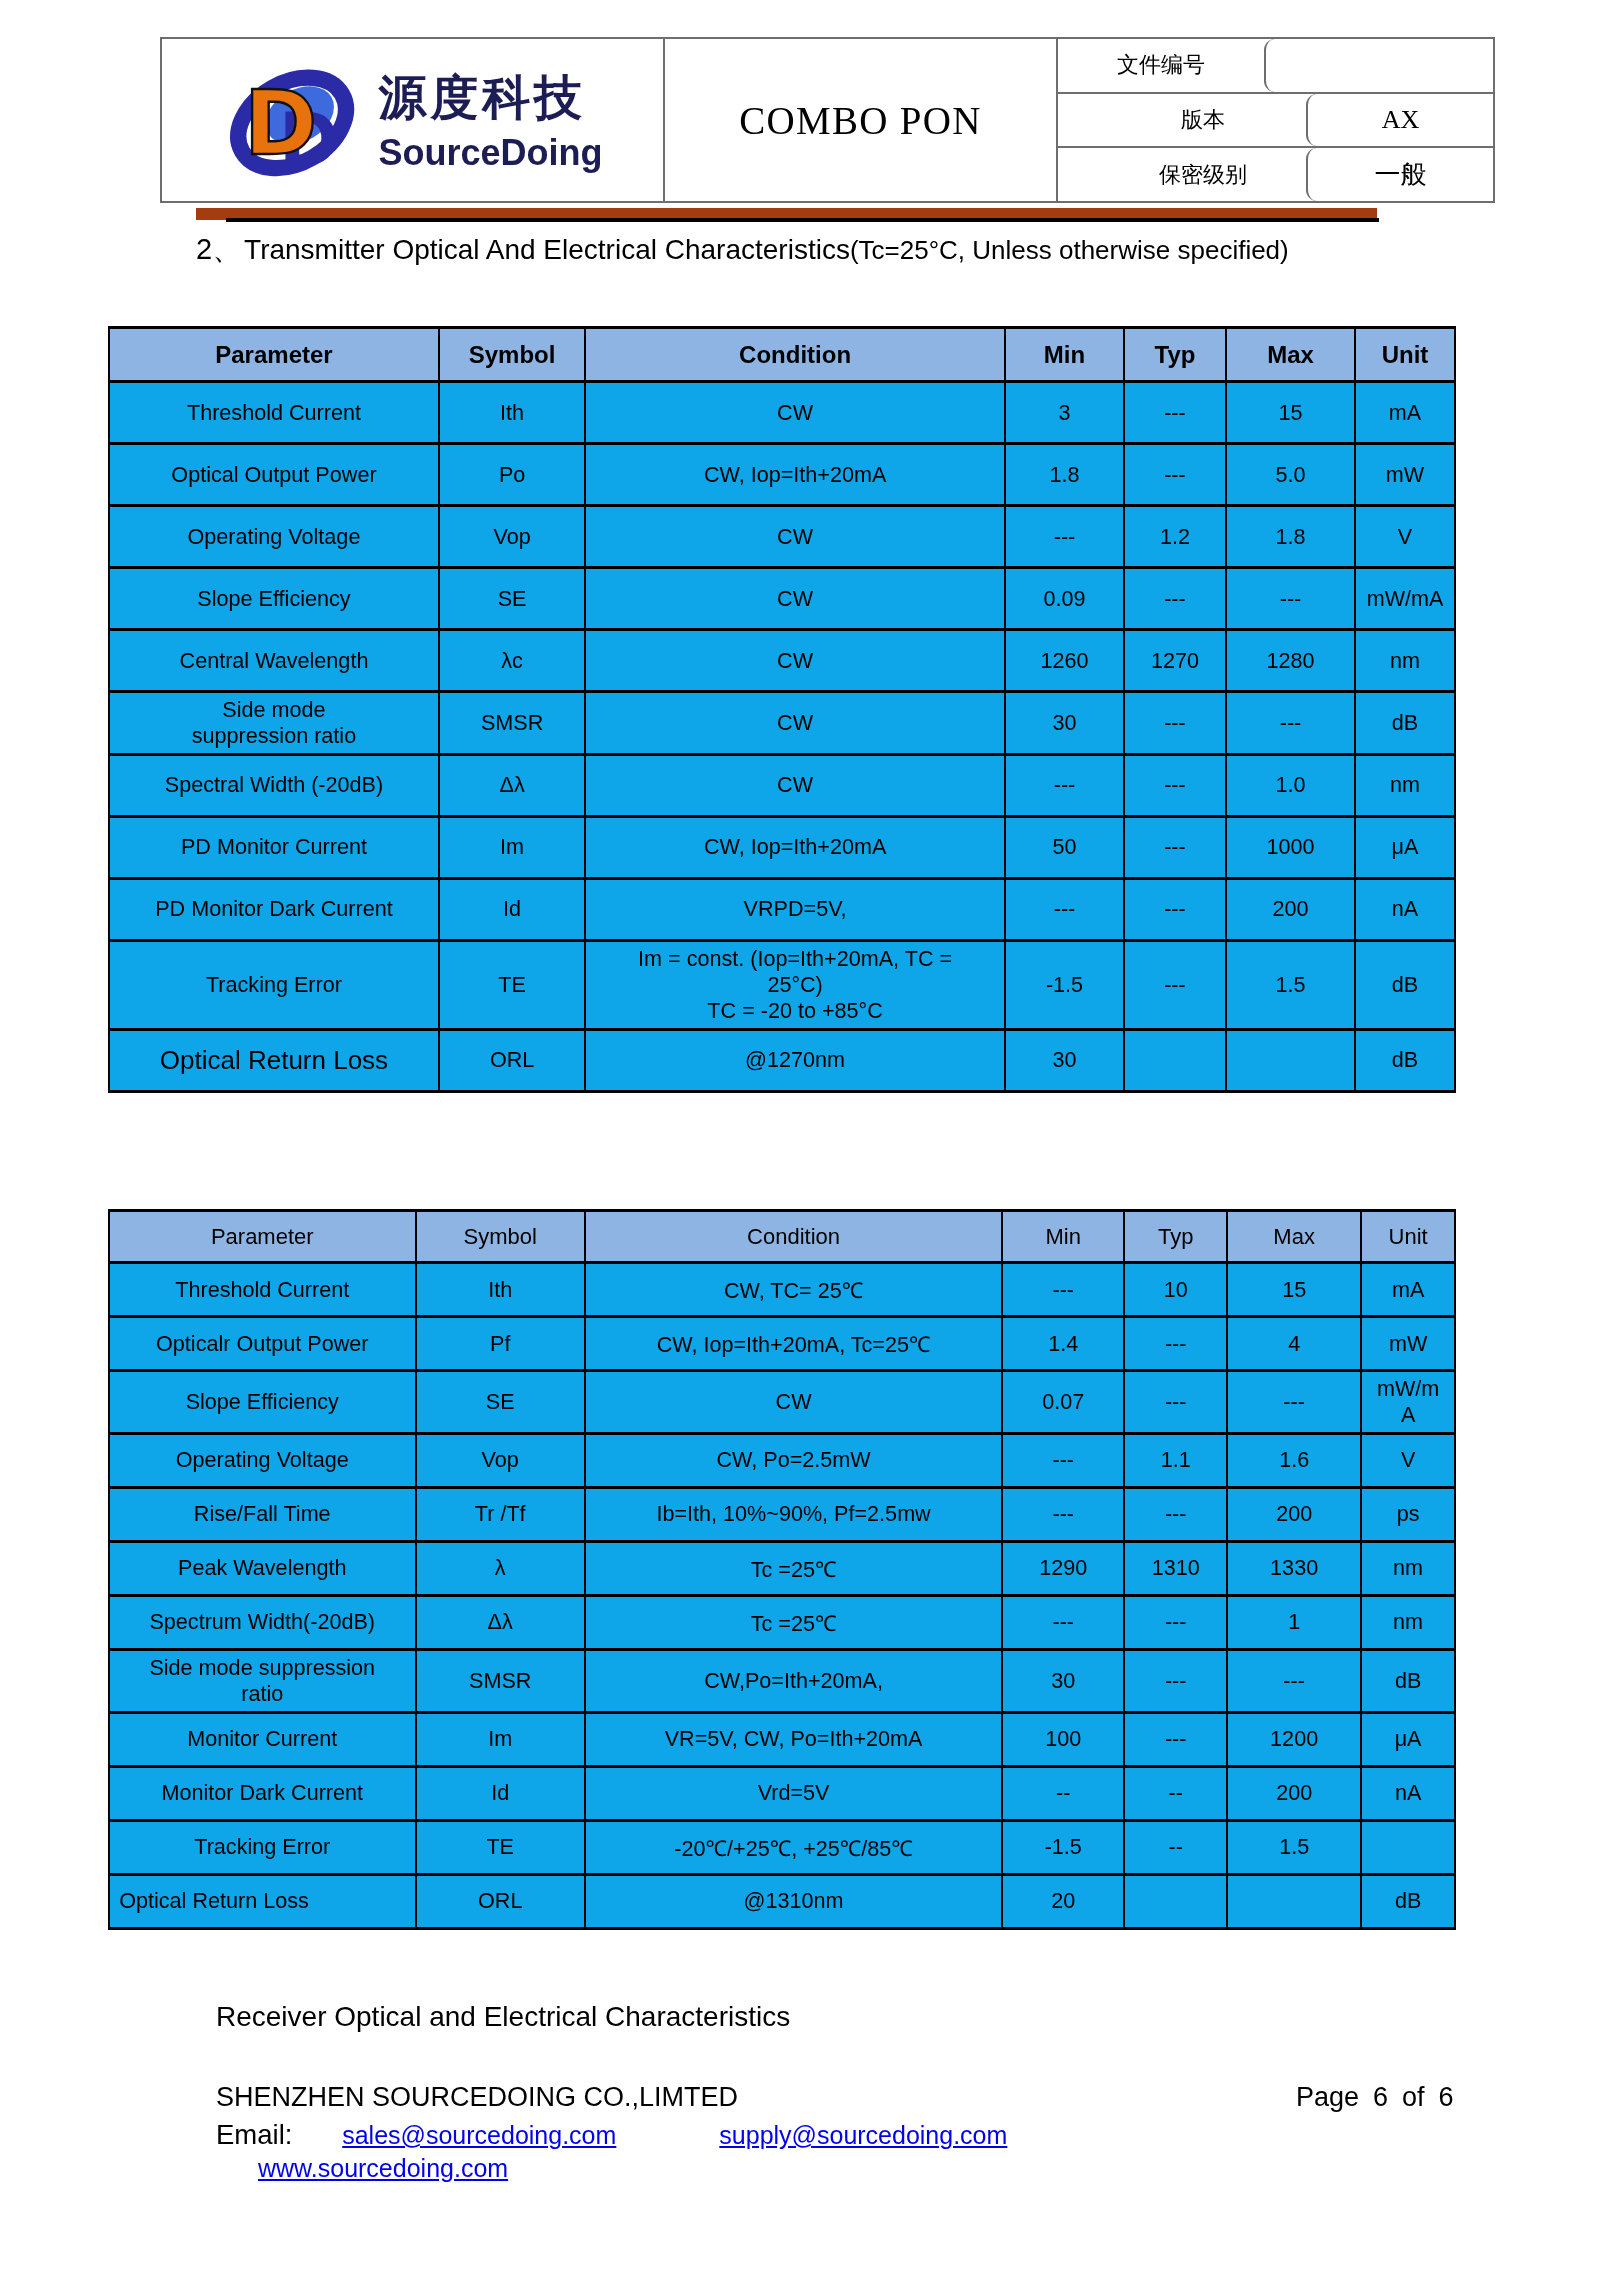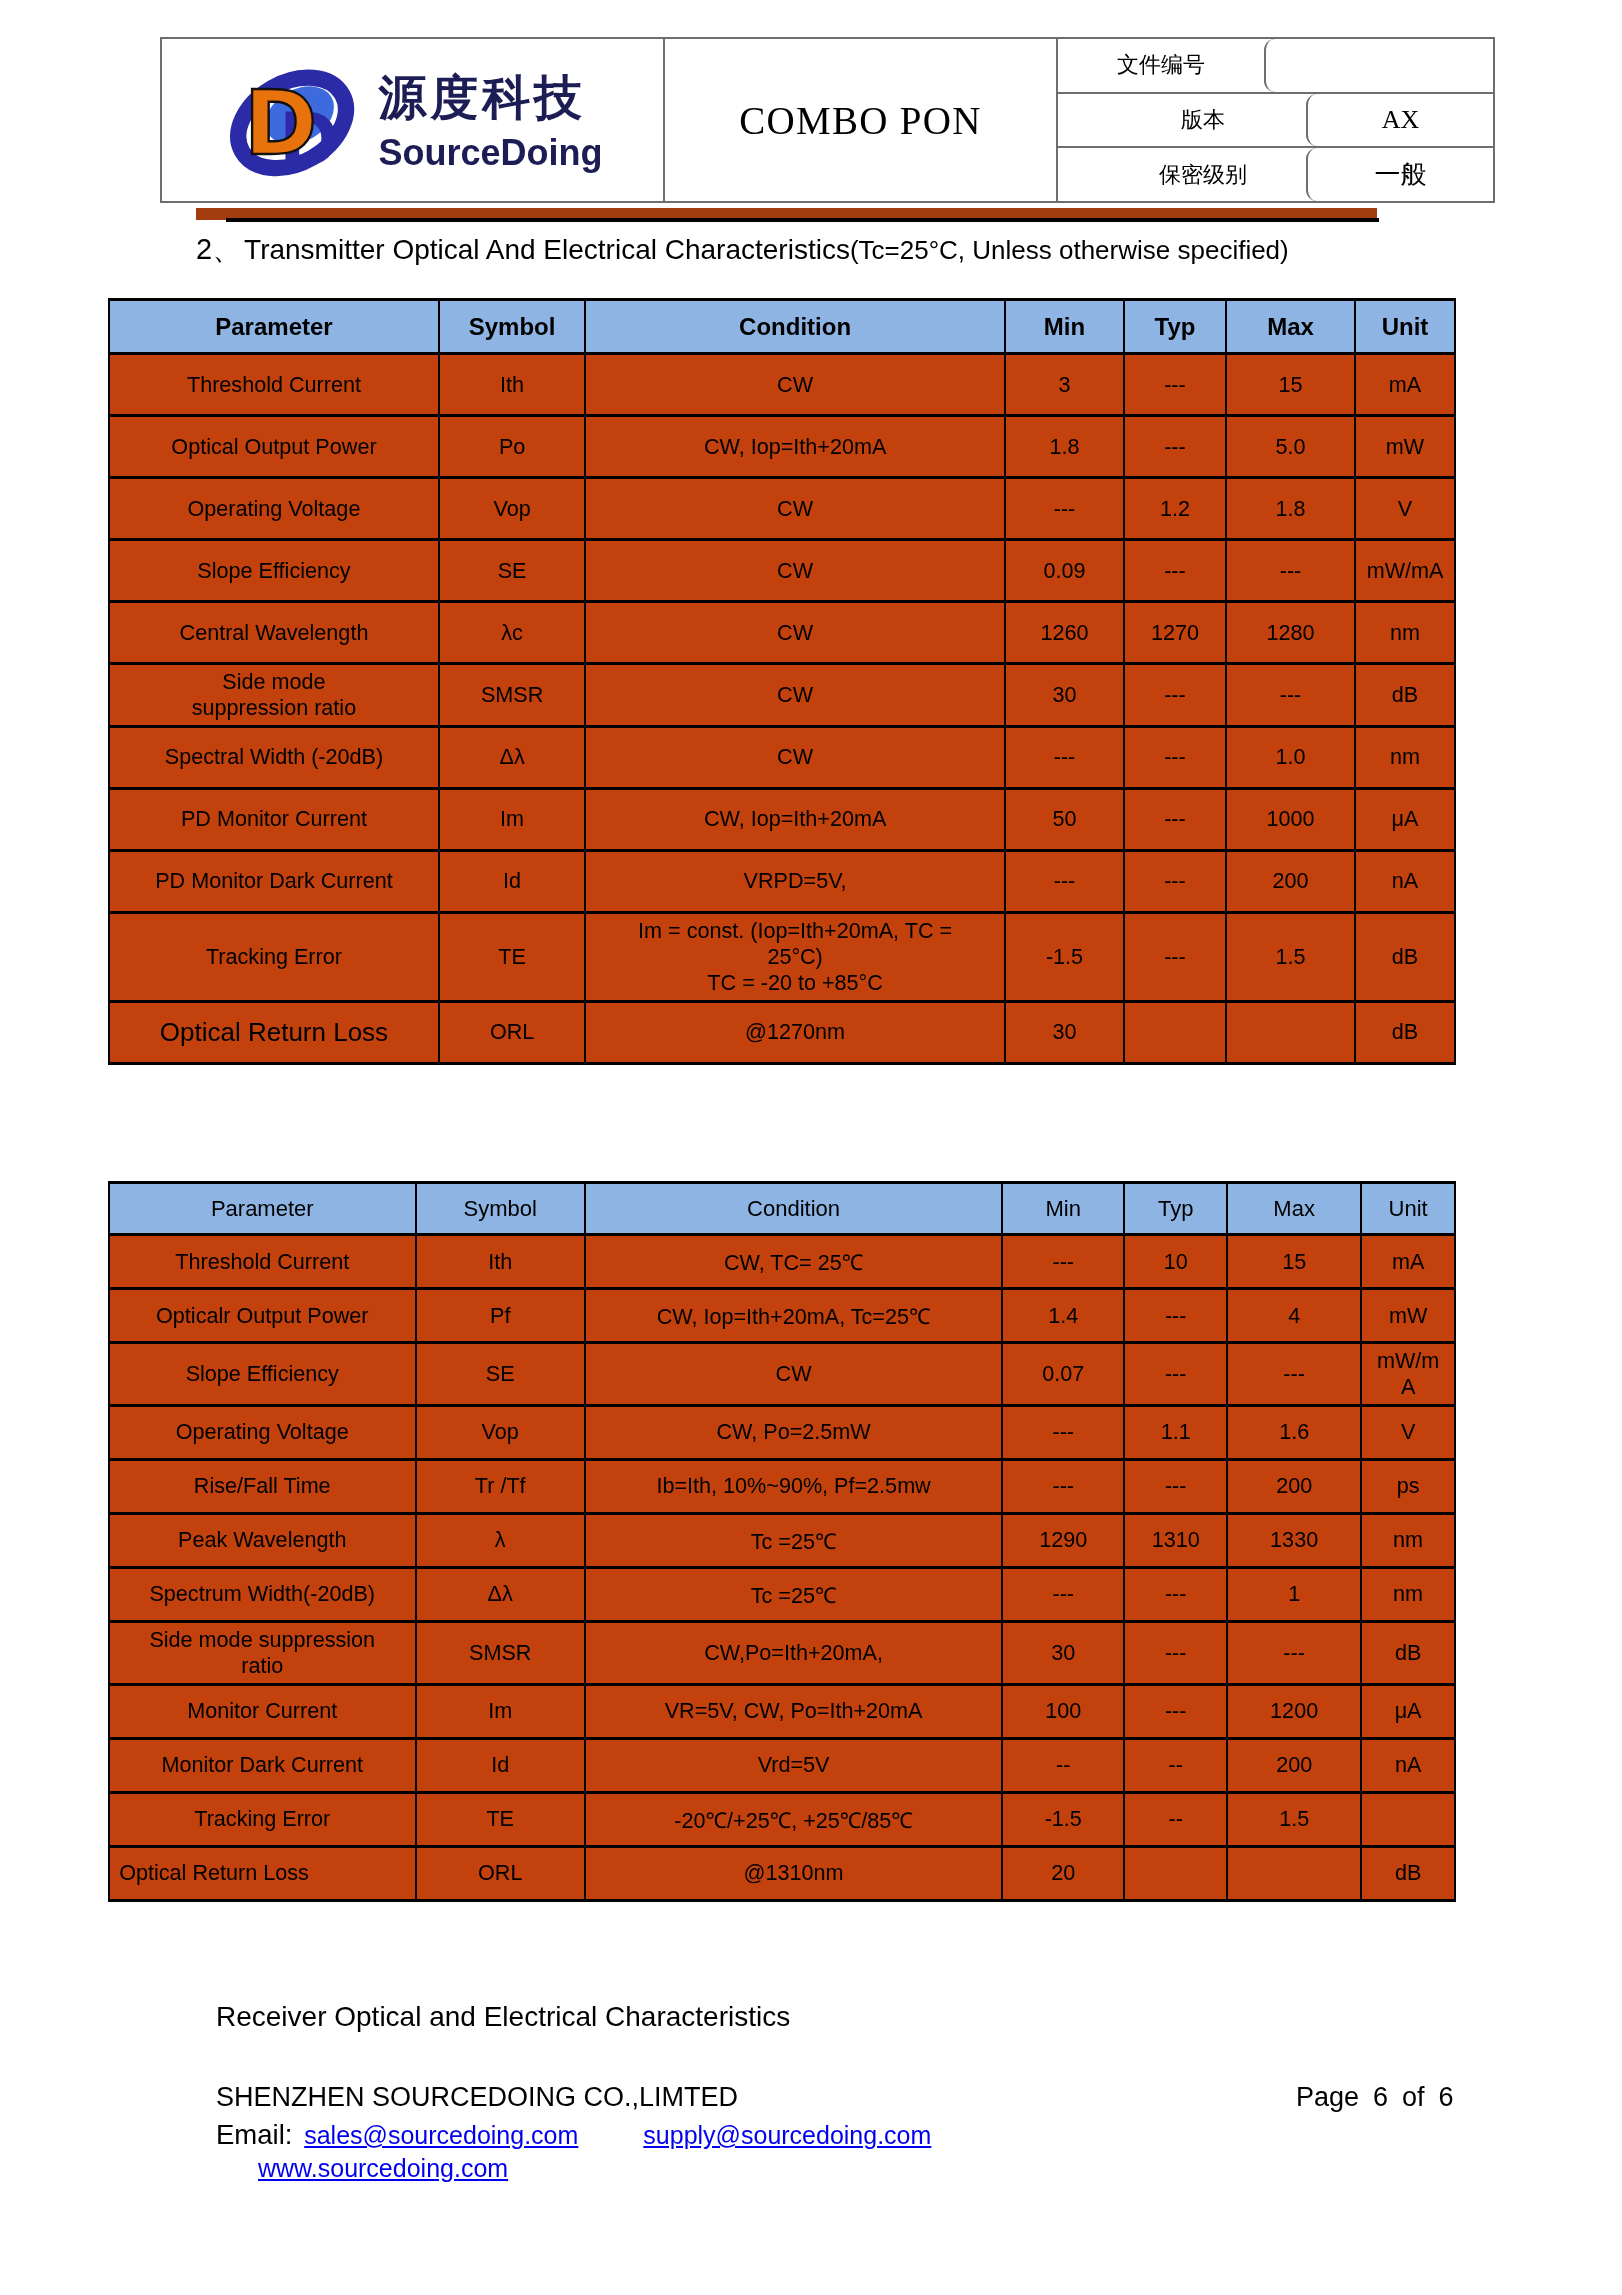--- a/index.html
+++ b/index.html
@@ -95,21 +95,22 @@
   .section-main { font-size: 28px; }
   .section-suffix { font-size: 26px; }
 
   
   table.spec {
     border-collapse: collapse;
     table-layout: fixed;
     position: absolute;
     left: 108px;
     width: 1348px;
-    background: #c2410c;
+    background: #0ea5e9;
+    margin-top: 28px;
   }
   #table1 { top: 298px; }
   #table2 { top: 1181px; }
   table.spec th, table.spec td {
     border-left: 2px solid #000;
     border-right: 2px solid #000;
     border-top: 3.3px solid #000;
     border-bottom: 3.3px solid #000;
     text-align: center;
     vertical-align: middle;
@@ -139,21 +140,21 @@
   }
   .footer-page {
     position: absolute;
     left: 1296px; top: 2082px;
     font-size: 27px;
     word-spacing: 6.5px;
   }
   .footer-email-line {
     position: absolute;
     left: 216px; top: 2119px;
-    display: flex; align-items: baseline;
+    display: flex; align-items: baseline; gap: 38px;
   }
   .email-label { font-size: 27.5px; }
   a.doc-link {
     color: var(--link, #0000EE);
     text-decoration: underline;
     font-size: 25px;
     cursor: pointer;
   }
   .email-1 { margin-left: 11.8px; }
   .email-2 { margin-left: 65px; }

